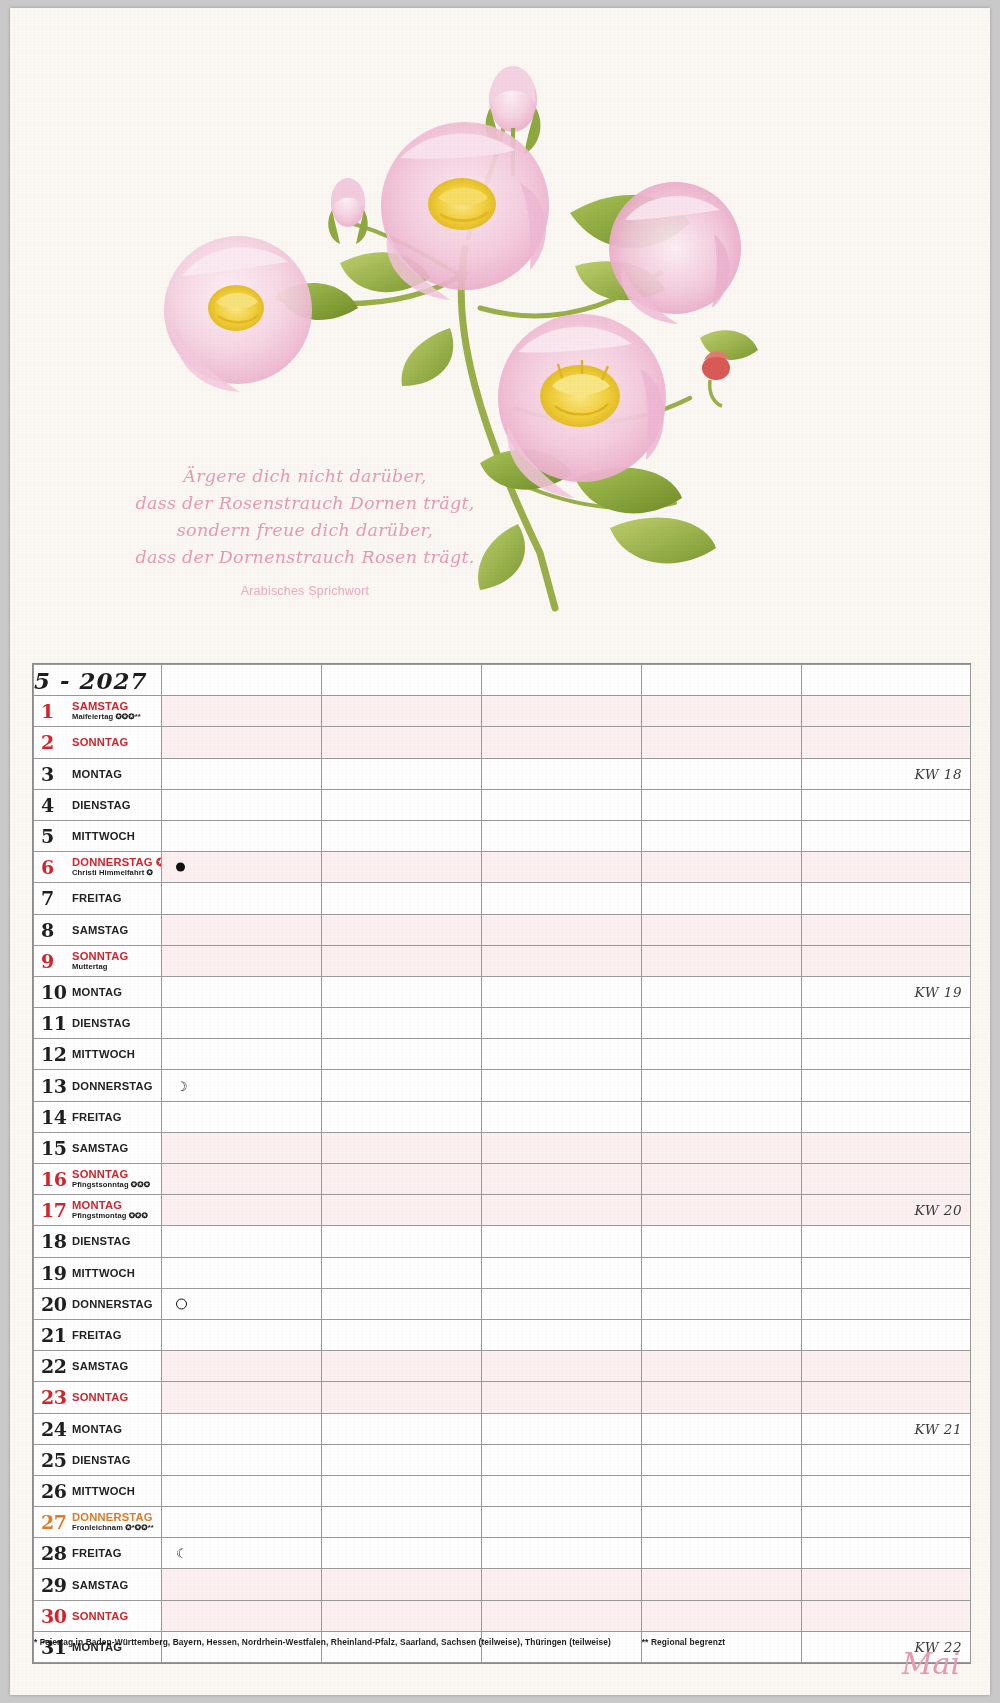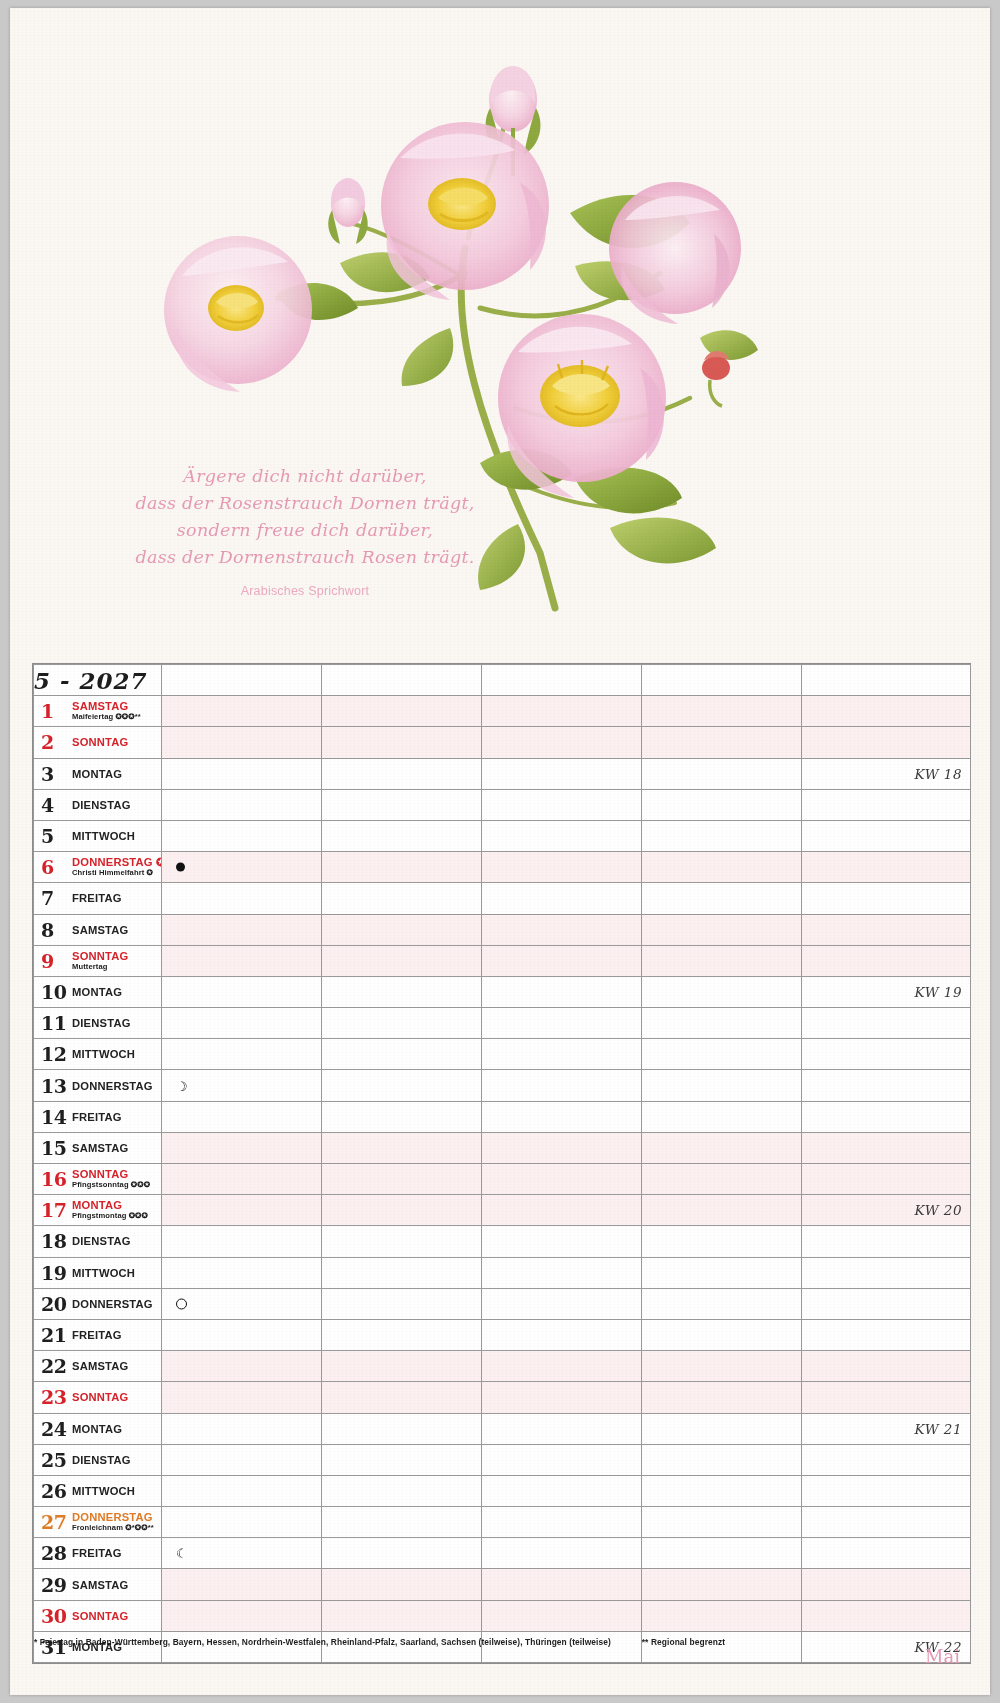--- a/index.html
+++ b/index.html
@@ -207,21 +207,22 @@
     color: #1d1d1d;
     letter-spacing: 0.1px;
     z-index: 6;
   }
   .footnote .sep { display: inline-block; width: 26px; }
   .month-script {
     position: absolute;
     right: 30px;
     top: 1638px;
     font-family: "DejaVu Serif", serif;
-    font-size: 18px;
+    font-style: italic;
+    font-size: 30px;
     color: #e498b4;
     z-index: 6;
     text-align: center;
   }
 </style>
 </head>
 <body>
 
 <div class="page">
 

